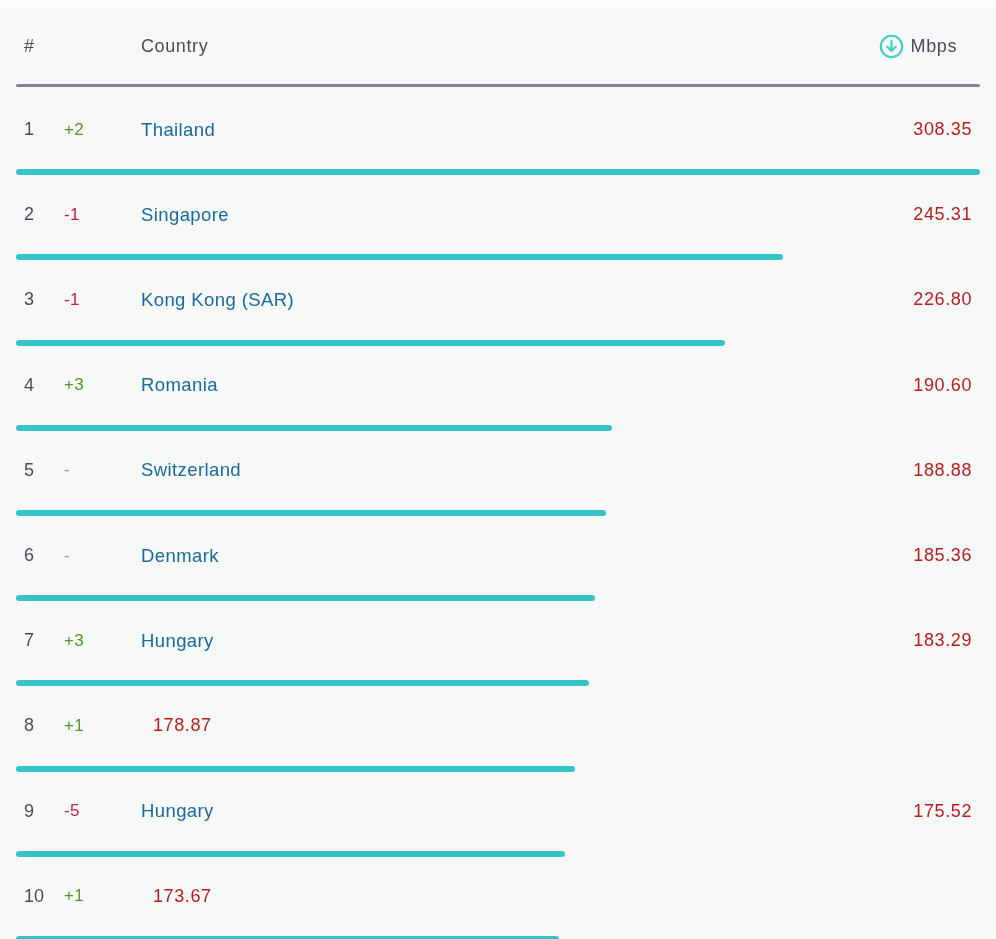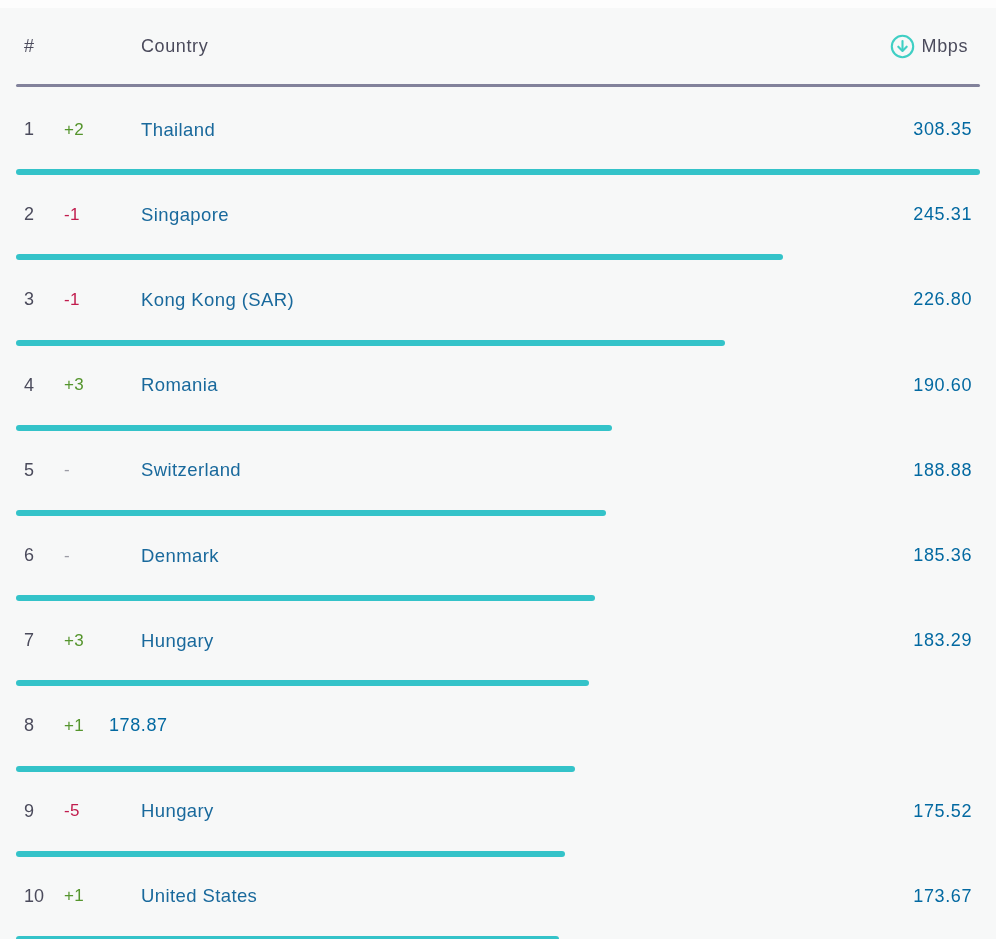--- a/index.html
+++ b/index.html
@@ -53,21 +53,21 @@
   .hdr-text {
     color: #4b4b5c;
     font-size: 18px;
     letter-spacing: 0.6px;
   }
   .mbps-sort {
     margin-left: auto;
     display: flex;
     align-items: center;
     gap: 7px;
-    padding-right: 28px;
+    padding-right: 39px;
     cursor: pointer;
   }
   .mbps-sort svg {
     display: block;
   }
   .row {
     height: 85.2px;
     display: flex;
     align-items: center;
     position: relative;
@@ -84,23 +84,24 @@
   .chg.down { color: #c11c4d; }
   .chg.none { color: #9b9ba5; }
   .country {
     color: #19699c;
     font-weight: normal;
     font-size: 18.5px;
     letter-spacing: 0.4px;
     cursor: pointer;
   }
   .value {
-    color: #0369a1;
+    color: #b91c1c;
     font-size: 18px;
     letter-spacing: 0.6px;
+    margin-left: 44px;
   }
   .bar {
     position: absolute;
     left: 16px;
     bottom: -3px;
     height: 6px;
     border-radius: 3px;
     background: #34c3c9;
   }
 </style>
@@ -183,17 +184,16 @@
   <div class="row">
     <div class="col-rank rank-num">9</div>
     <div class="col-chg chg down">-5</div>
     <div class="col-country country">Hungary</div>
     <div class="col-value value">175.52</div>
     <div class="bar" style="width: calc(56.9223% - 18.2151px);"></div>
   </div>
   <div class="row">
     <div class="col-rank rank-num">10</div>
     <div class="col-chg chg up">+1</div>
-    <div class="col-country country">United States</div>
     <div class="col-value value">173.67</div>
     <div class="bar" style="width: calc(56.3224% - 18.0232px);"></div>
   </div>
 </div>
 
 </body></html>

